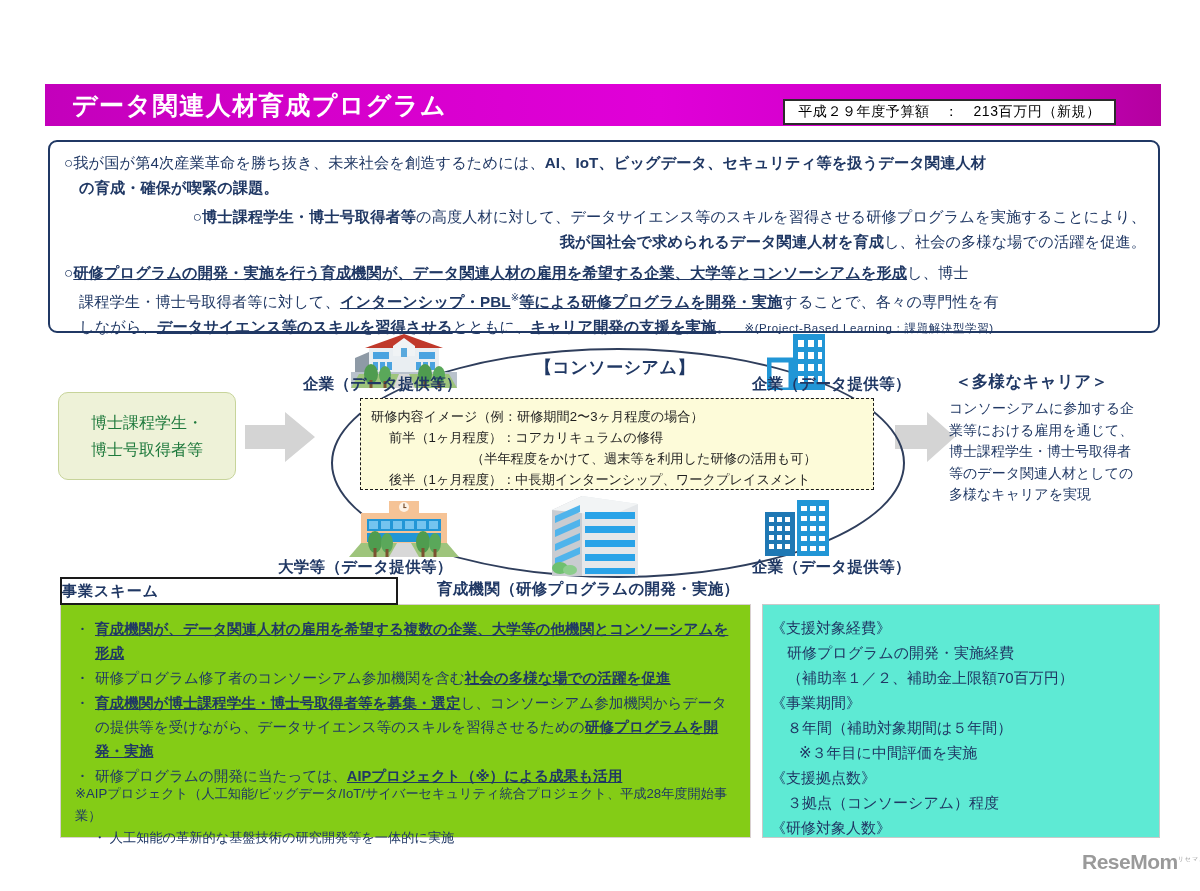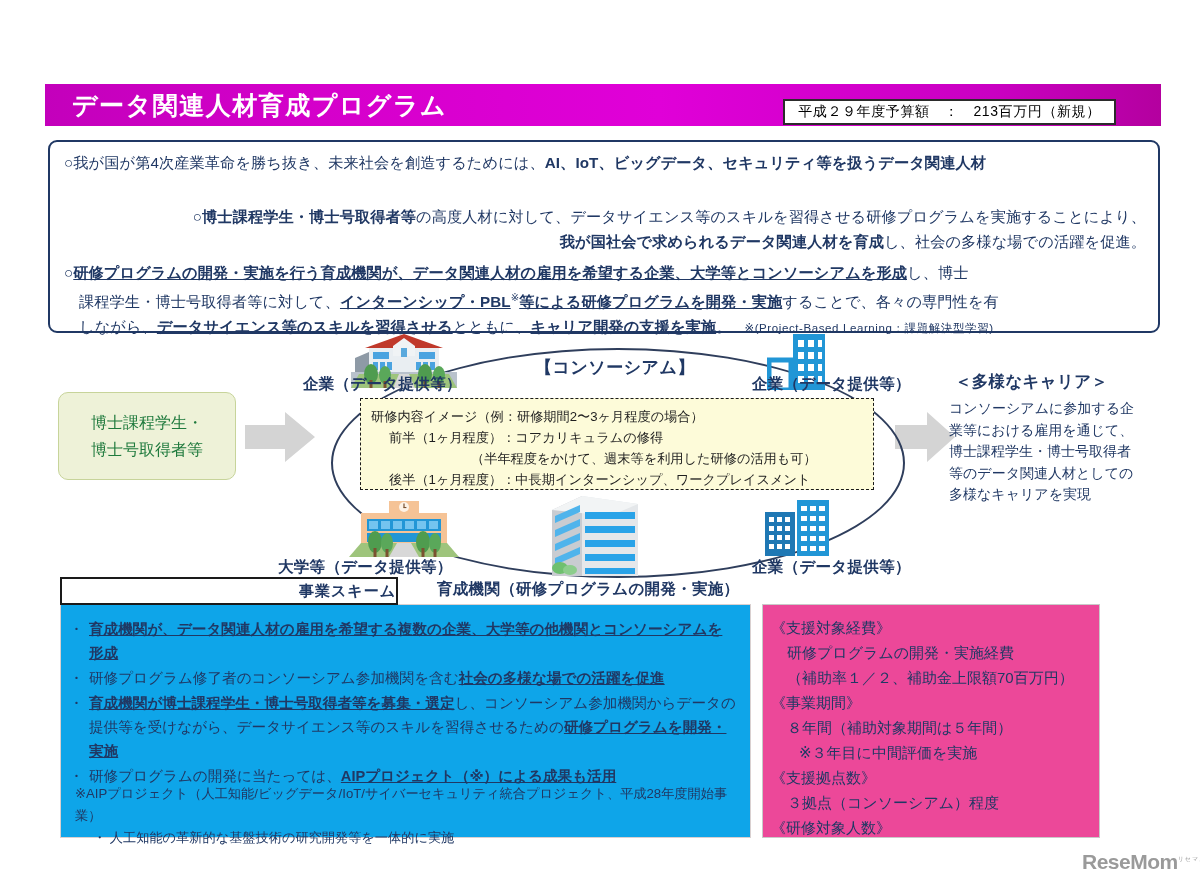--- a/index.html
+++ b/index.html
@@ -207,41 +207,41 @@
     position: absolute;
     left: 60px;
     top: 577px;
     width: 338px;
     height: 28px;
     background: #ffffff;
     border: 2.5px solid #1a1a1a;
     box-sizing: border-box;
     display: flex;
     align-items: center;
-    justify-content: flex-end;
+    justify-content: flex-start;
     z-index: 5;
   }
   .scheme-tag span {
     font-size: 15px;
     font-weight: bold;
     color: #203864;
     letter-spacing: 1px;
   }
 
   
   .scheme-box {
     position: absolute;
     left: 60px;
     top: 604px;
     width: 691px;
     height: 234px;
-    background: #0ea5e9;
+    background: #84cc16;
     border: 1px solid #d9d0d0;
     box-sizing: border-box;
-    padding: 12px 14px 0 8px;
+    padding: 12px 14px 0 14px;
   }
   .scheme-bullet {
     position: relative;
     color: #203864;
     font-size: 14.6px;
     line-height: 24px;
     padding-left: 20px;
     margin-bottom: 1px;
   }
   .scheme-bullet::before {
@@ -262,23 +262,23 @@
     font-size: 13.2px;
     line-height: 22px;
   }
   .aip-sub { padding-left: 18px; }
 
   
   .detail-box {
     position: absolute;
     left: 762px;
     top: 604px;
-    width: 338px;
+    width: 398px;
     height: 234px;
-    background: #ec4899;
+    background: #5eead4;
     border: 1px solid #c9c9c9;
     box-sizing: border-box;
     padding: 10px 0 0 8px;
   }
   .detail-line {
     color: #203864;
     font-size: 15px;
     line-height: 25px;
     white-space: nowrap;
   }
@@ -312,20 +312,21 @@
   <div class="header-band"></div>
   <div class="header-title">データ関連人材育成プログラム</div>
   <div class="budget-badge">
     <span>平成２９年度予算額　：　213百万円（新規）</span>
   </div>
 
   <div class="summary-box">
 
     <div class="summary-item s1">
       <span>○我が国が第4次産業革命を勝ち抜き、未来社会を創造するためには、</span><b>AI、IoT、ビッグデータ、セキュリティ等を扱うデータ関連人材</b>
+      <span class="indent"><b>の育成・確保が喫緊の課題。</b></span>
     </div>
 
     <div class="summary-item s2">
       <span>○</span><b>博士課程学生・博士号取得者等</b><span>の高度人材に対して、データサイエンス等のスキルを習得させる研修プログラムを実施することにより、</span>
       <span class="indent"><b>我が国社会で求められるデータ関連人材を育成</b><span>し、社会の多様な場での活躍を促進。</span></span>
     </div>
 
     <div class="summary-item s3">
       <span>○</span><u>研修プログラムの開発・実施を行う育成機関が、データ関連人材の雇用を希望する企業、大学等とコンソーシアムを形成</u><span>し、博士</span>
       <span class="indent"><span>課程学生・博士号取得者等に対して、</span><u>インターンシップ・PBL</u><span class="sup-mark">※</span><u>等による研修プログラムを開発・実施</u><span>することで、各々の専門性を有</span></span>

